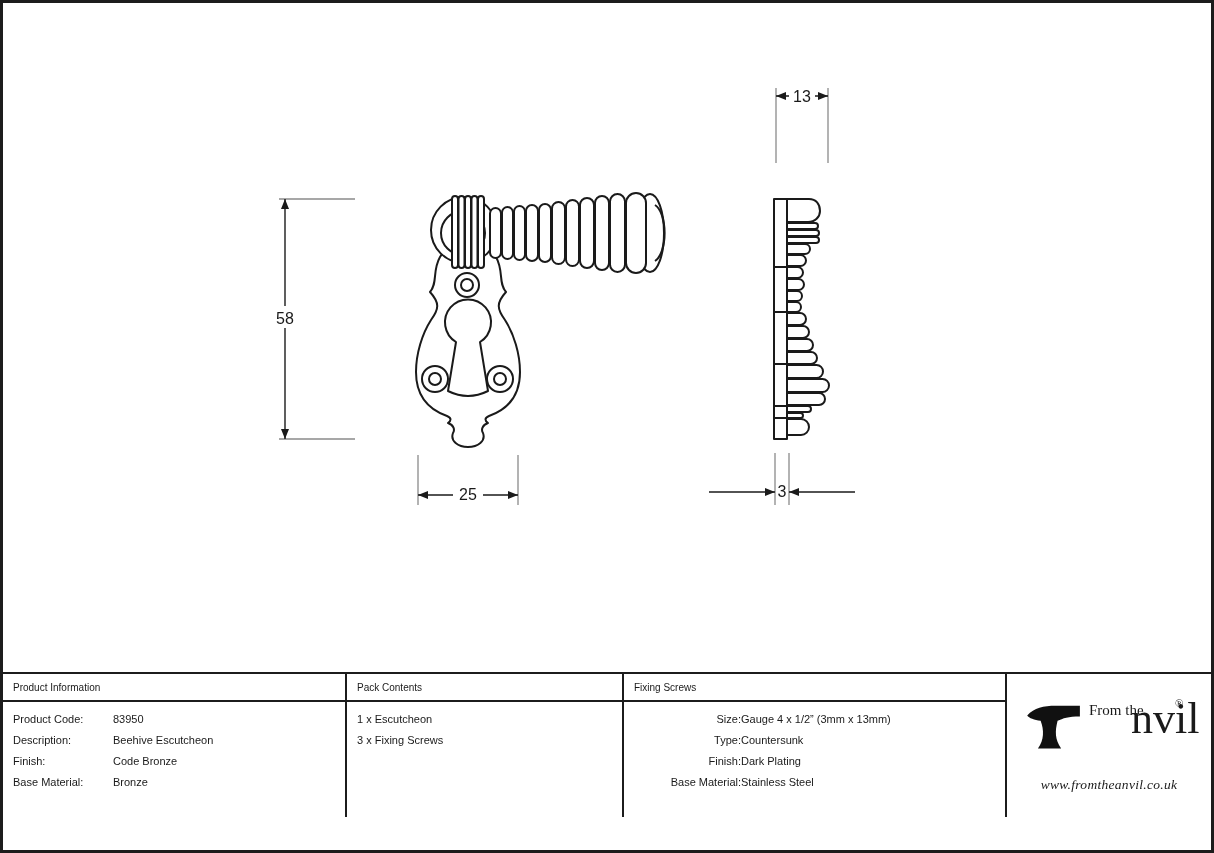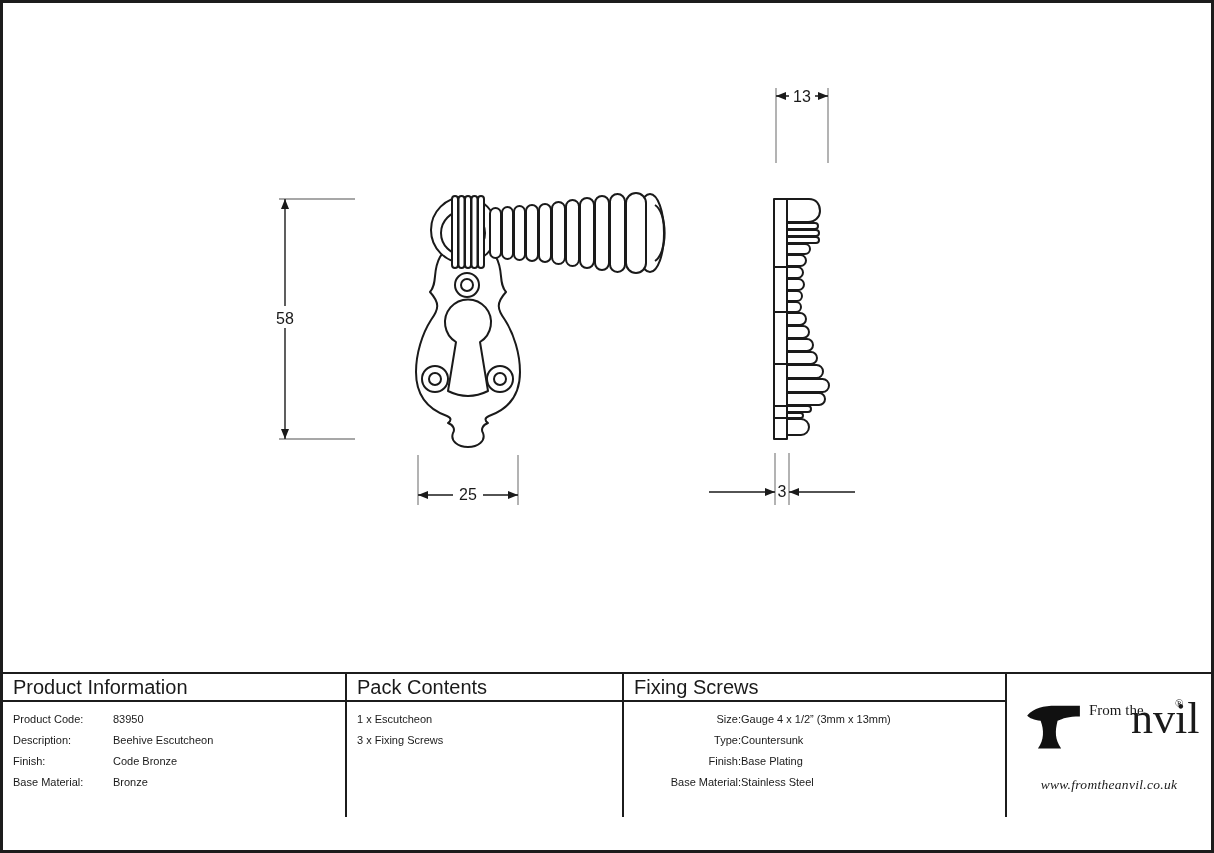--- a/index.html
+++ b/index.html
@@ -16,21 +16,21 @@
   }
   .spec-table{
     border-top:2px solid #1c1c1c;display:flex;height:143px;
   }
   .col{box-sizing:border-box;border-right:2px solid #1c1c1c;}
   .col1{width:344px;}
   .col2{width:277px;}
   .col3{width:383px;text-align:right;}
   .col-header{
     height:28px;border-bottom:2px solid #1c1c1c;display:flex;align-items:center;
-    padding-left:10px;font-size:20px;box-sizing:border-box;
+    padding-left:10px;font-size:10px;box-sizing:border-box;
   }
   .col-body{padding:7px 4px 0 10px;font-size:11px;line-height:21px;}
   .kv{display:flex;}
   .kv .k{flex:0 0 100px;}
   .col3 .kv .k{flex:0 0 107px;}
   .logo-cell{
     flex:1;display:flex;flex-direction:column;align-items:center;justify-content:center;
   }
   .logo{position:relative;width:168px;height:58px;}
   .logo .anvil-svg{position:absolute;left:0;top:4px;}
@@ -238,21 +238,21 @@
         <div class="kv">
           <span class="k">Size:</span>
           <span class="v">Gauge 4 x 1/2” (3mm x 13mm)</span>
         </div>
         <div class="kv">
           <span class="k">Type:</span>
           <span class="v">Countersunk</span>
         </div>
         <div class="kv">
           <span class="k">Finish:</span>
-          <span class="v">Base Plating</span>
+          <span class="v">Dark Plating</span>
         </div>
         <div class="kv">
           <span class="k">Base Material:</span>
           <span class="v">Stainless Steel</span>
         </div>
       </div>
     </div>
 
     <div class="logo-cell">
       <div class="logo">

